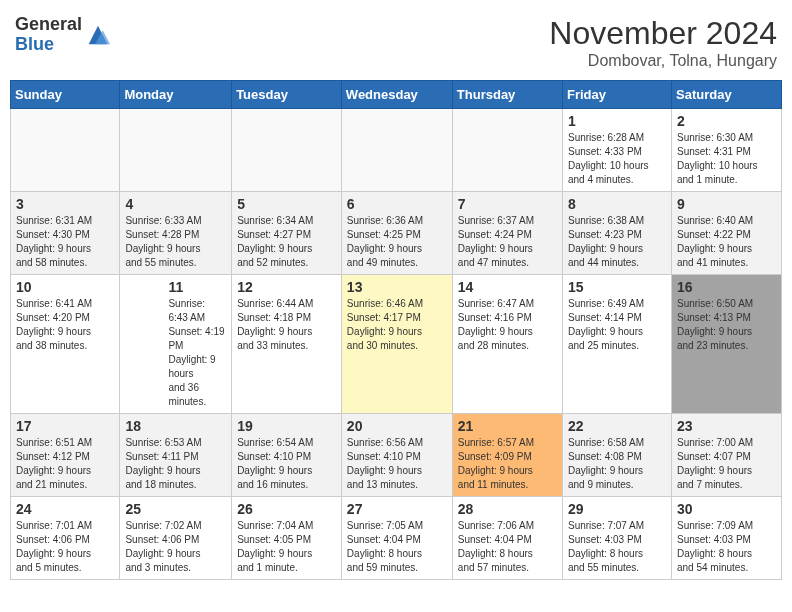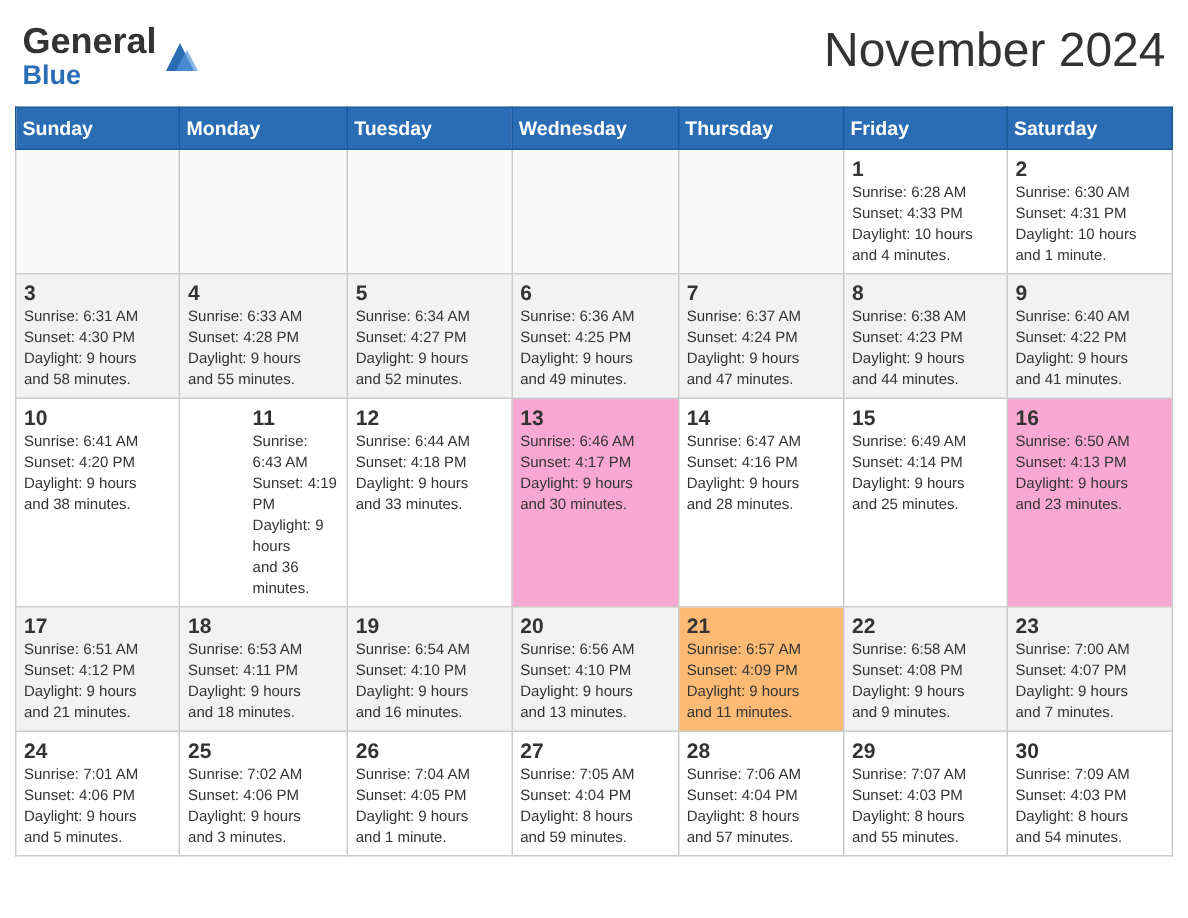--- a/index.html
+++ b/index.html
@@ -20,21 +20,21 @@
     .logo {
       display: flex;
       align-items: center;
     }
     .logo-text {
       display: flex;
       flex-direction: column;
       line-height: 1.1;
     }
     .logo-general {
-      font-size: 24px;
+      font-size: 18px;
       font-weight: bold;
       color: #333;
     }
     .logo-blue {
       font-size: 18px;
       font-weight: bold;
       color: #2a6db5;
     }
     .logo-icon {
       width: 28px;
@@ -110,20 +110,21 @@
       <span class="logo-general">General</span>
       <span class="logo-blue">Blue</span>
     </div>
     <svg class="logo-icon" viewBox="0 0 30 30" xmlns="http://www.w3.org/2000/svg">
       <polygon points="5,25 15,5 25,25" fill="#2a6db5"></polygon>
       <polygon points="12,25 20,10 28,25" fill="#5599dd" opacity="0.7"></polygon>
     </svg>
   </div>
   <div class="title-area">
     <div class="month-title">November 2024</div>
+    <div class="location-title">Dombovar, Tolna, Hungary</div>
   </div>
 </div>
 
 <table class="calendar">
   <thead>
     <tr>
     <th>Sunday</th>
         <th>Monday</th>
         <th>Tuesday</th>
         <th>Wednesday</th>
@@ -220,42 +221,42 @@
 Daylight: 9 hours
 and 36 minutes.</div>
         </td>
         <td style="background-color: rgb(255, 255, 255);">
           <span class="day-number">12</span>
           <div class="day-info" style="white-space: pre-line;">Sunrise: 6:44 AM
 Sunset: 4:18 PM
 Daylight: 9 hours
 and 33 minutes.</div>
         </td>
-        <td style="background-color: #f9a8d4;">
+        <td style="background-color: #fef9c3;">
           <span class="day-number">13</span>
           <div class="day-info" style="white-space: pre-line;">Sunrise: 6:46 AM
 Sunset: 4:17 PM
 Daylight: 9 hours
 and 30 minutes.</div>
         </td>
         <td style="background-color: rgb(255, 255, 255);">
           <span class="day-number">14</span>
           <div class="day-info" style="white-space: pre-line;">Sunrise: 6:47 AM
 Sunset: 4:16 PM
 Daylight: 9 hours
 and 28 minutes.</div>
         </td>
         <td style="background-color: rgb(255, 255, 255);">
           <span class="day-number">15</span>
           <div class="day-info" style="white-space: pre-line;">Sunrise: 6:49 AM
 Sunset: 4:14 PM
 Daylight: 9 hours
 and 25 minutes.</div>
         </td>
-        <td style="background-color: #f9a8d4;">
+        <td style="background-color: #a3a3a3;">
           <span class="day-number">16</span>
           <div class="day-info" style="white-space: pre-line;">Sunrise: 6:50 AM
 Sunset: 4:13 PM
 Daylight: 9 hours
 and 23 minutes.</div>
         </td>
       </tr>
       <tr>
         <td style="background-color: rgb(242, 242, 242);">
           <span class="day-number">17</span>

